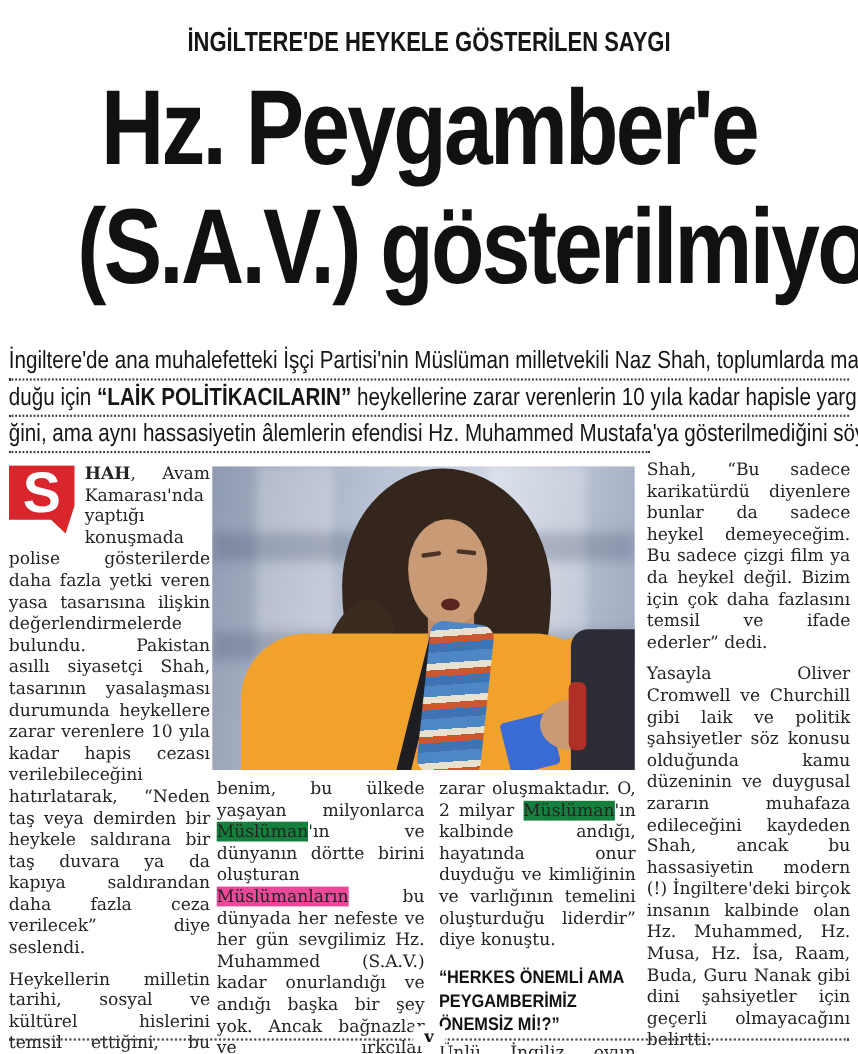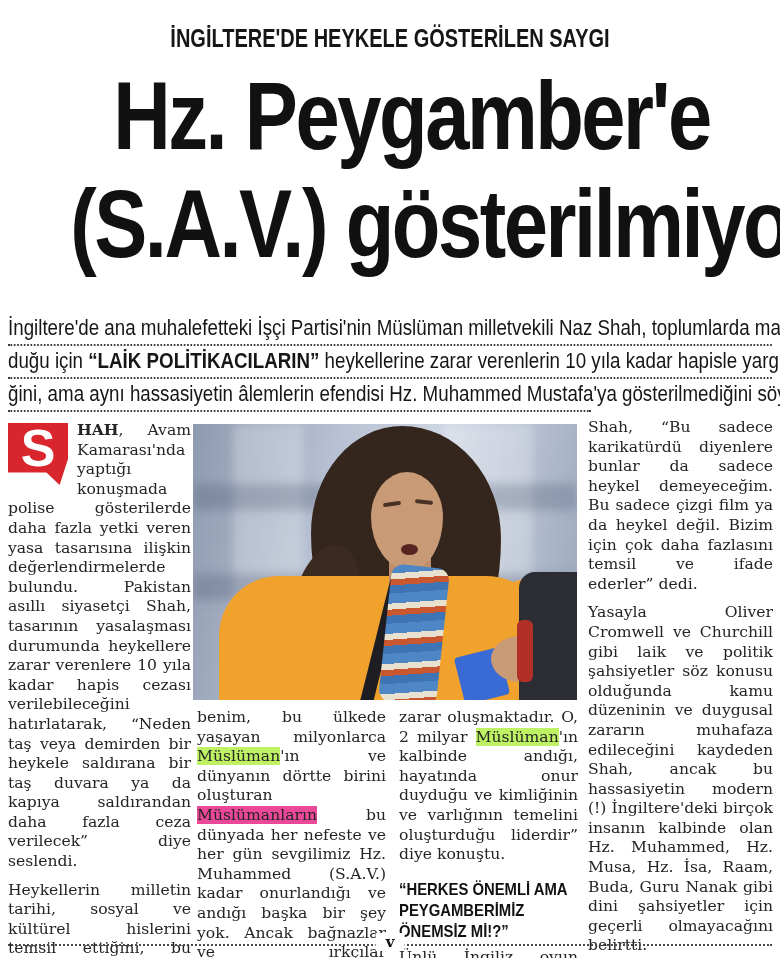--- a/index.html
+++ b/index.html
@@ -4,21 +4,21 @@
 <style>
   html,body{margin:0;padding:0;}
   body{width:780px;height:958px;background:#ffffff;position:relative;overflow:hidden;
        font-family:"DejaVu Serif", serif;color:#1d1d1d;}
   .condensed{font-family:"Liberation Sans", sans-serif;font-weight:bold;}
 
   
   #kicker{position:absolute;top:24px;left:0;width:780px;text-align:center;
           font-size:25px;letter-spacing:0px;transform:scaleX(0.80);transform-origin:50% 50%;
           color:#161616;white-space:nowrap;}
-  #headline{position:absolute;top:62px;left:0;width:780px;text-align:right;color:#111;}
+  #headline{position:absolute;top:62px;left:0;width:780px;text-align:center;color:#111;}
   #headline .hline{font-size:97px;line-height:108px;letter-spacing:-3px;
           transform:scaleX(0.82);transform-origin:50% 50%;white-space:nowrap;}
 
   
   #subhead{position:absolute;top:314px;left:8px;width:764px;}
   .sub-line{width:917px;transform:scaleX(0.833);transform-origin:0 0;
             font-size:22.5px;line-height:27px;letter-spacing:0px;color:#161616;
             border-bottom:2px dotted #3a3a3a;padding-bottom:3px;margin-bottom:1px;
             text-align:justify;text-align-last:justify;white-space:nowrap;
             font-family:"Liberation Sans", sans-serif;font-weight:500;}
@@ -26,21 +26,21 @@
   .sub-line.last{text-align-last:left;border-bottom:2px dotted #3a3a3a;width:700px;}
 
   
   .bodycol{position:absolute;font-size:15.6px;line-height:19.6px;text-align:justify;color:#242424;}
   #col1{left:8px;  top:420px; width:183px; height:522px;}
   #col4{left:588px; top:418px; width:185px; height:524px;}
   #col2{left:197px; top:708px; width:189px; height:234px;}
   #col3{left:399px; top:708px; width:179px; height:234px;}
   .bodycol p{margin:0 0 9px 0;}
 
-  .hl-green{background:#bef264;}
+  .hl-green{background:#15803d;}
   .hl-cyan{background:#ec4899;}
   .b{font-weight:bold;}
 
   
   #dropcap{float:left;width:60px;height:62px;margin:3px 9px 0 0;background:#d8262c;
            clip-path:polygon(0 0,100% 0,100% 58%,86% 100%,64% 80%,0 80%);
            color:#fff;font-family:"Liberation Sans",sans-serif;font-weight:bold;
            font-size:52px;line-height:50px;text-align:center;}
 
   

